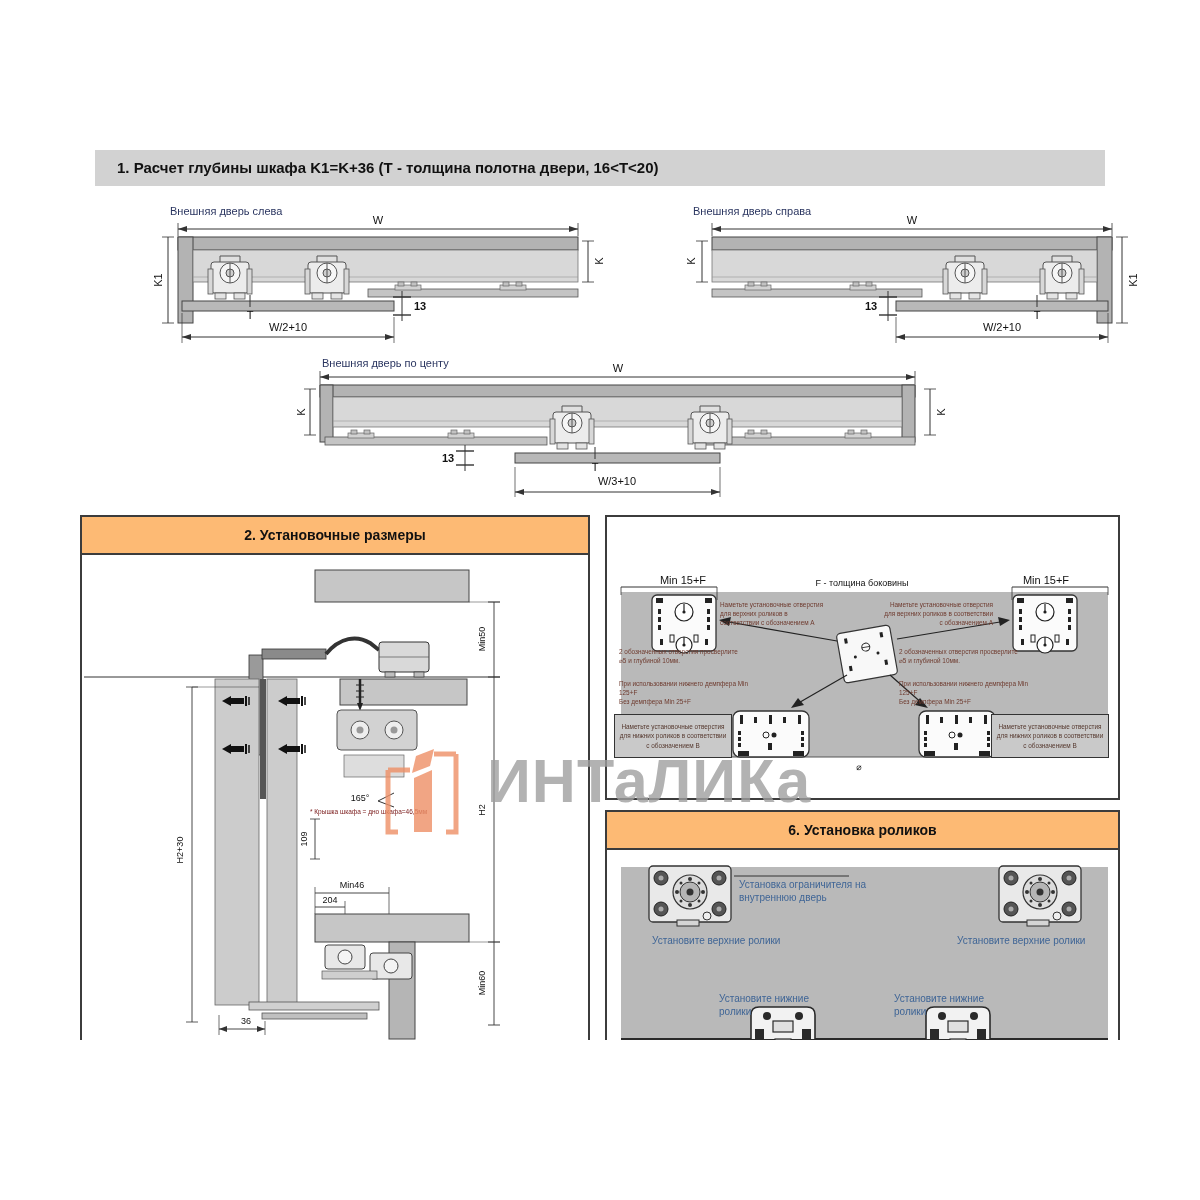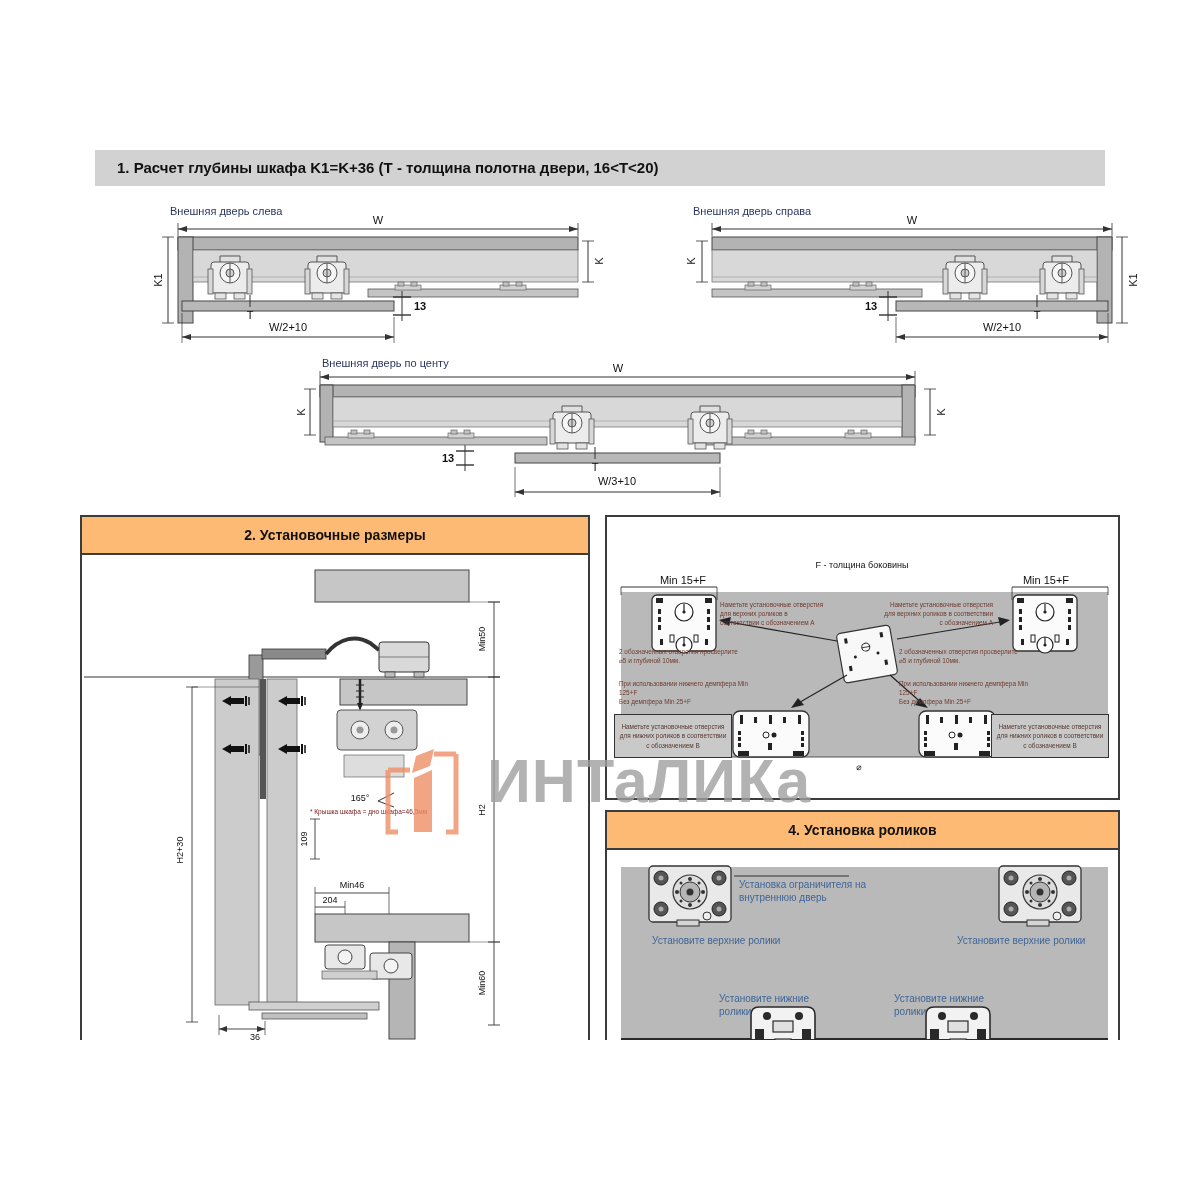--- a/index.html
+++ b/index.html
@@ -346,21 +346,21 @@
       <line x1="387" y1="387" x2="418" y2="387" stroke="#333" stroke-width="0.5"></line>
     </svg>
     <span class="dim-v dim-sm" style="left:400px; top:122px;">Min50</span>
     <span class="dim-v dim-sm" style="left:400px; top:293px;">H2</span>
     <span class="dim-v dim-sm" style="left:400px; top:466px;">Min60</span>
     <span class="dim-v dim-sm" style="left:98px; top:333px;">H2+30</span>
     <span class="dim-v dim-sm" style="left:222px; top:322px;">109</span>
     <span class="dim dim-sm" style="left:278px; top:281px;">165°</span>
     <span class="dim dim-sm" style="left:270px; top:368px;">Min46</span>
     <span class="dim dim-sm" style="left:248px; top:383px;">204</span>
-    <span class="dim dim-sm" style="left:173px; top:504px;margin-top:16px;">36</span>
+    <span class="dim dim-sm" style="left:164px; top:504px;">36</span>
     <span class="foot2" style="left:228px; top:291px;">* Крышка шкафа = дно шкафа=46,5мм</span>
   </div>
 
   <div class="secbox" style="left:605px; top:515px; width:515px; height:285px;">
     <svg width="511" height="245" viewBox="0 0 511 245" style="position:absolute; left:0; top:38px;" xmlns="http://www.w3.org/2000/svg" xmlns:xlink="http://www.w3.org/1999/xlink">
       <rect x="14" y="37" width="487" height="165" fill="#b9b9b9"></rect>
       <line x1="14" y1="202" x2="501" y2="202" stroke="#555" stroke-width="1"></line>
       <line x1="14" y1="32" x2="110" y2="32" stroke="#333" stroke-width="1"></line>
       <line x1="14" y1="32" x2="14" y2="40" stroke="#333" stroke-width="0.8"></line>
       <line x1="110" y1="32" x2="110" y2="45" stroke="#333" stroke-width="0.8"></line>
@@ -385,21 +385,21 @@
       <line x1="230" y1="86" x2="116" y2="66" stroke="#222" stroke-width="1.2"></line>
       <polygon points="112,65 124,62 122,71" fill="#222"></polygon>
       <line x1="290" y1="84" x2="399" y2="66" stroke="#222" stroke-width="1.2"></line>
       <polygon points="403,65 391,62 393,71" fill="#222"></polygon>
       <line x1="240" y1="120" x2="188" y2="150" stroke="#222" stroke-width="1.2"></line>
       <polygon points="184,153 191,143 197,150" fill="#222"></polygon>
       <line x1="283" y1="120" x2="317" y2="150" stroke="#222" stroke-width="1.2"></line>
       <polygon points="321,153 313,143 308,150" fill="#222"></polygon>
     </svg>
     <span class="dim" style="left:76px; top:63px;">Min 15+F</span>
-    <span class="dim dim-sm" style="left:255px; top:48px;">F - толщина боковины</span>
+    <span class="dim dim-sm" style="left:255px; top:66px;">F - толщина боковины</span>
     <span class="dim" style="left:439px; top:63px;">Min 15+F</span>
     <div class="note3" style="left:113px; top:84px; width:108px;">Наметьте установочные отверстия для верхних роликов в соответствии с обозначением А</div>
     <div class="note3" style="left:12px; top:131px; width:122px;">2 обозначенных отверстия просверлите ⌀5 и глубиной 10мм.</div>
     <div class="note3" style="left:12px; top:163px; width:130px;">
       <span>При использовании нижнего демпфера Min 125+F</span><br>
       <span>Без демпфера Min 25+F</span>
     </div>
     <div class="notebox" style="left:7px; top:197px; width:118px; height:44px;">
       <span>Наметьте установочные отверстия для нижних роликов в соответствии с обозначением В</span>
     </div>
@@ -410,21 +410,21 @@
       <span>Без демпфера Min 25+F</span>
     </div>
     <div class="notebox" style="left:384px; top:197px; width:118px; height:44px;">
       <span>Наметьте установочные отверстия для нижних роликов в соответствии с обозначением В</span>
     </div>
     <span class="dim dim-sm" style="left:252px; top:250px;">⌀</span>
   </div>
 
   <div class="secbox" style="left:605px; top:810px; width:515px; height:245px;">
     <div class="sechead">
-      <span>4. Установка роликов</span>
+      <span>6. Установка роликов</span>
     </div>
     <svg width="511" height="203" viewBox="0 0 511 203" style="position:absolute; left:0; top:38px;" xmlns="http://www.w3.org/2000/svg" xmlns:xlink="http://www.w3.org/1999/xlink">
       <rect x="14" y="17" width="487" height="172" fill="#b9b9b9"></rect>
       <use href="#g-troll" xlink:href="#g-troll" x="40" y="14"></use>
       <use href="#g-troll" xlink:href="#g-troll" x="390" y="14"></use>
       <line x1="127" y1="26" x2="242" y2="26" stroke="#333" stroke-width="1"></line>
       <line x1="188" y1="189" x2="14" y2="189" stroke="#2a2a2a" stroke-width="2"></line>
       <line x1="501" y1="189" x2="14" y2="189" stroke="#2a2a2a" stroke-width="2"></line>
       <use href="#g-broll" xlink:href="#g-broll" x="140" y="155"></use>
       <use href="#g-broll" xlink:href="#g-broll" x="315" y="155"></use>

